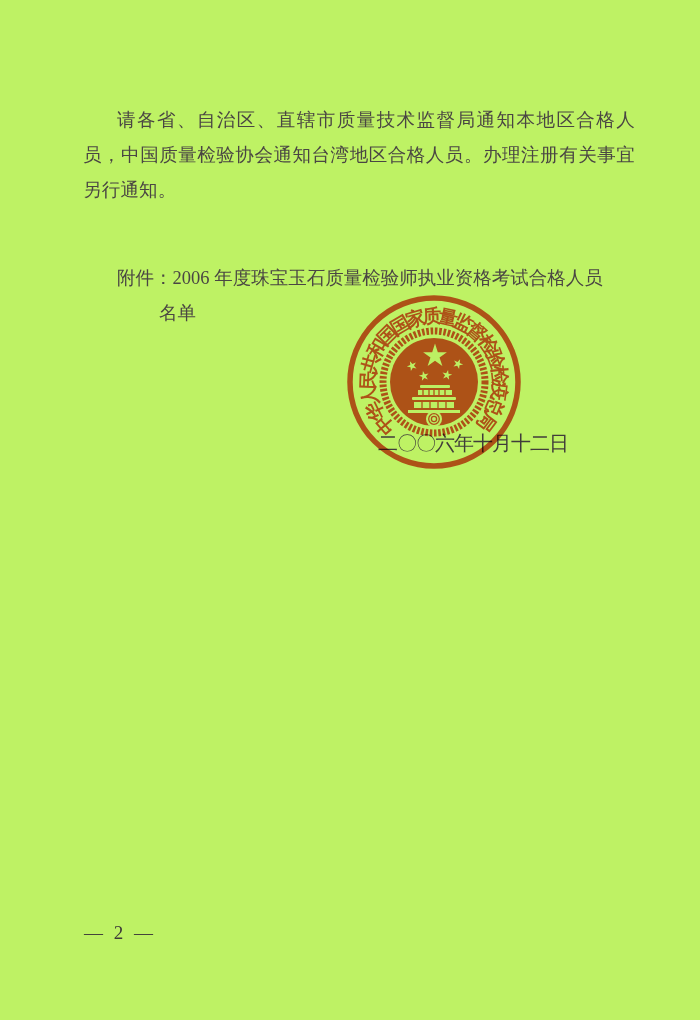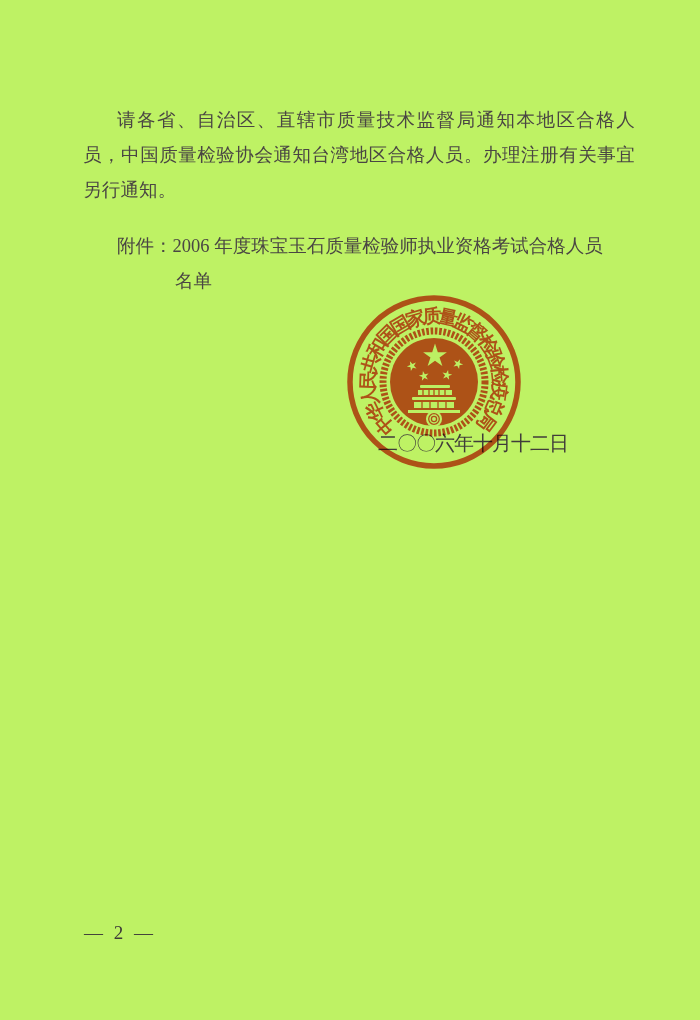--- a/index.html
+++ b/index.html
@@ -30,22 +30,22 @@
     letter-spacing: 0.2px;
   }
   .attachment {
     position: absolute;
     left: 117px;
     top: 229px;
     width: 510px;
     font-size: 18.5px;
     line-height: 35px;
   }
-  .attachment .att-first { white-space: nowrap; }
-  .attachment .att-line2 { margin-left: 58px; }
+  .attachment .att-first { white-space: nowrap; margin-top: 32px; }
+  .attachment .att-line2 { margin-left: 42px; }
   .seal {
     position: absolute;
     left: 344px;
     top: 292px;
     width: 180px;
     height: 180px;
     opacity: 0.93;
     mix-blend-mode: multiply;
   }
   .seal svg { display: block; }

